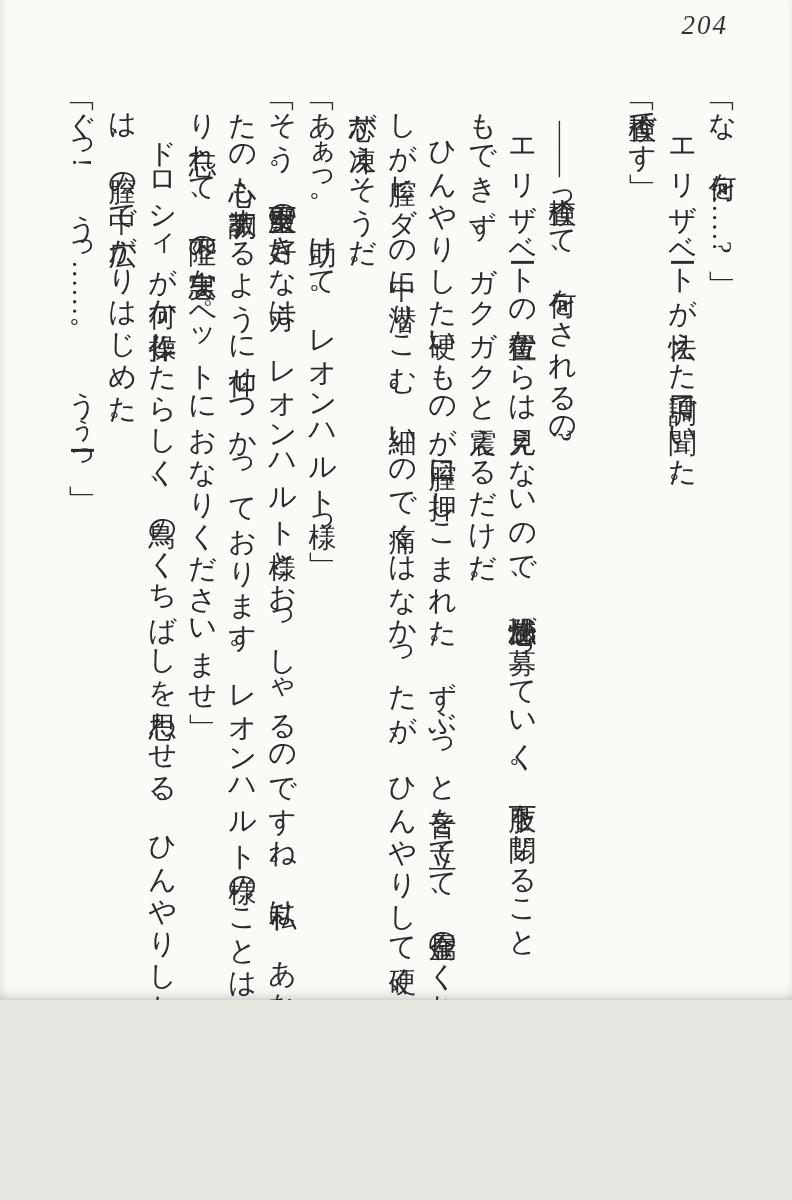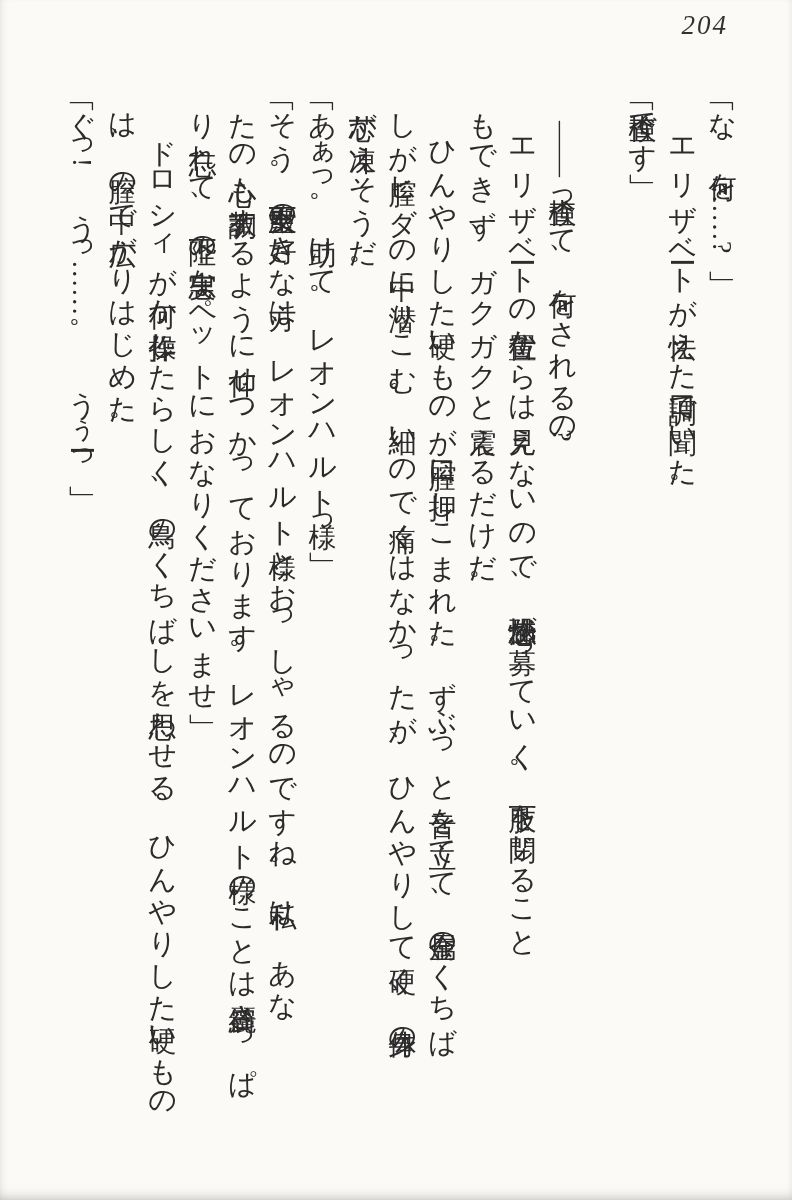--- a/index.html
+++ b/index.html
@@ -3,21 +3,21 @@
 <meta charset="utf-8">
 <style>
   html, body {
     margin: 0;
     padding: 0;
     background: #e9e7e2;
   }
   .page {
     position: relative;
     width: 792px;
-    height: 1200px;
+    height: 1000px;
     margin: 0 auto;
     background: #fbfaf7;
     color: #2b2b2b;
     font-family: "Liberation Serif", "DejaVu Serif", serif;
     overflow: hidden;
     box-shadow: inset 0 -9px 14px -9px rgba(60,55,45,0.35),
                 inset 6px 0 12px -9px rgba(60,55,45,0.18),
                 inset -3px 0 8px -6px rgba(60,55,45,0.12);
   }
   .page-number {

